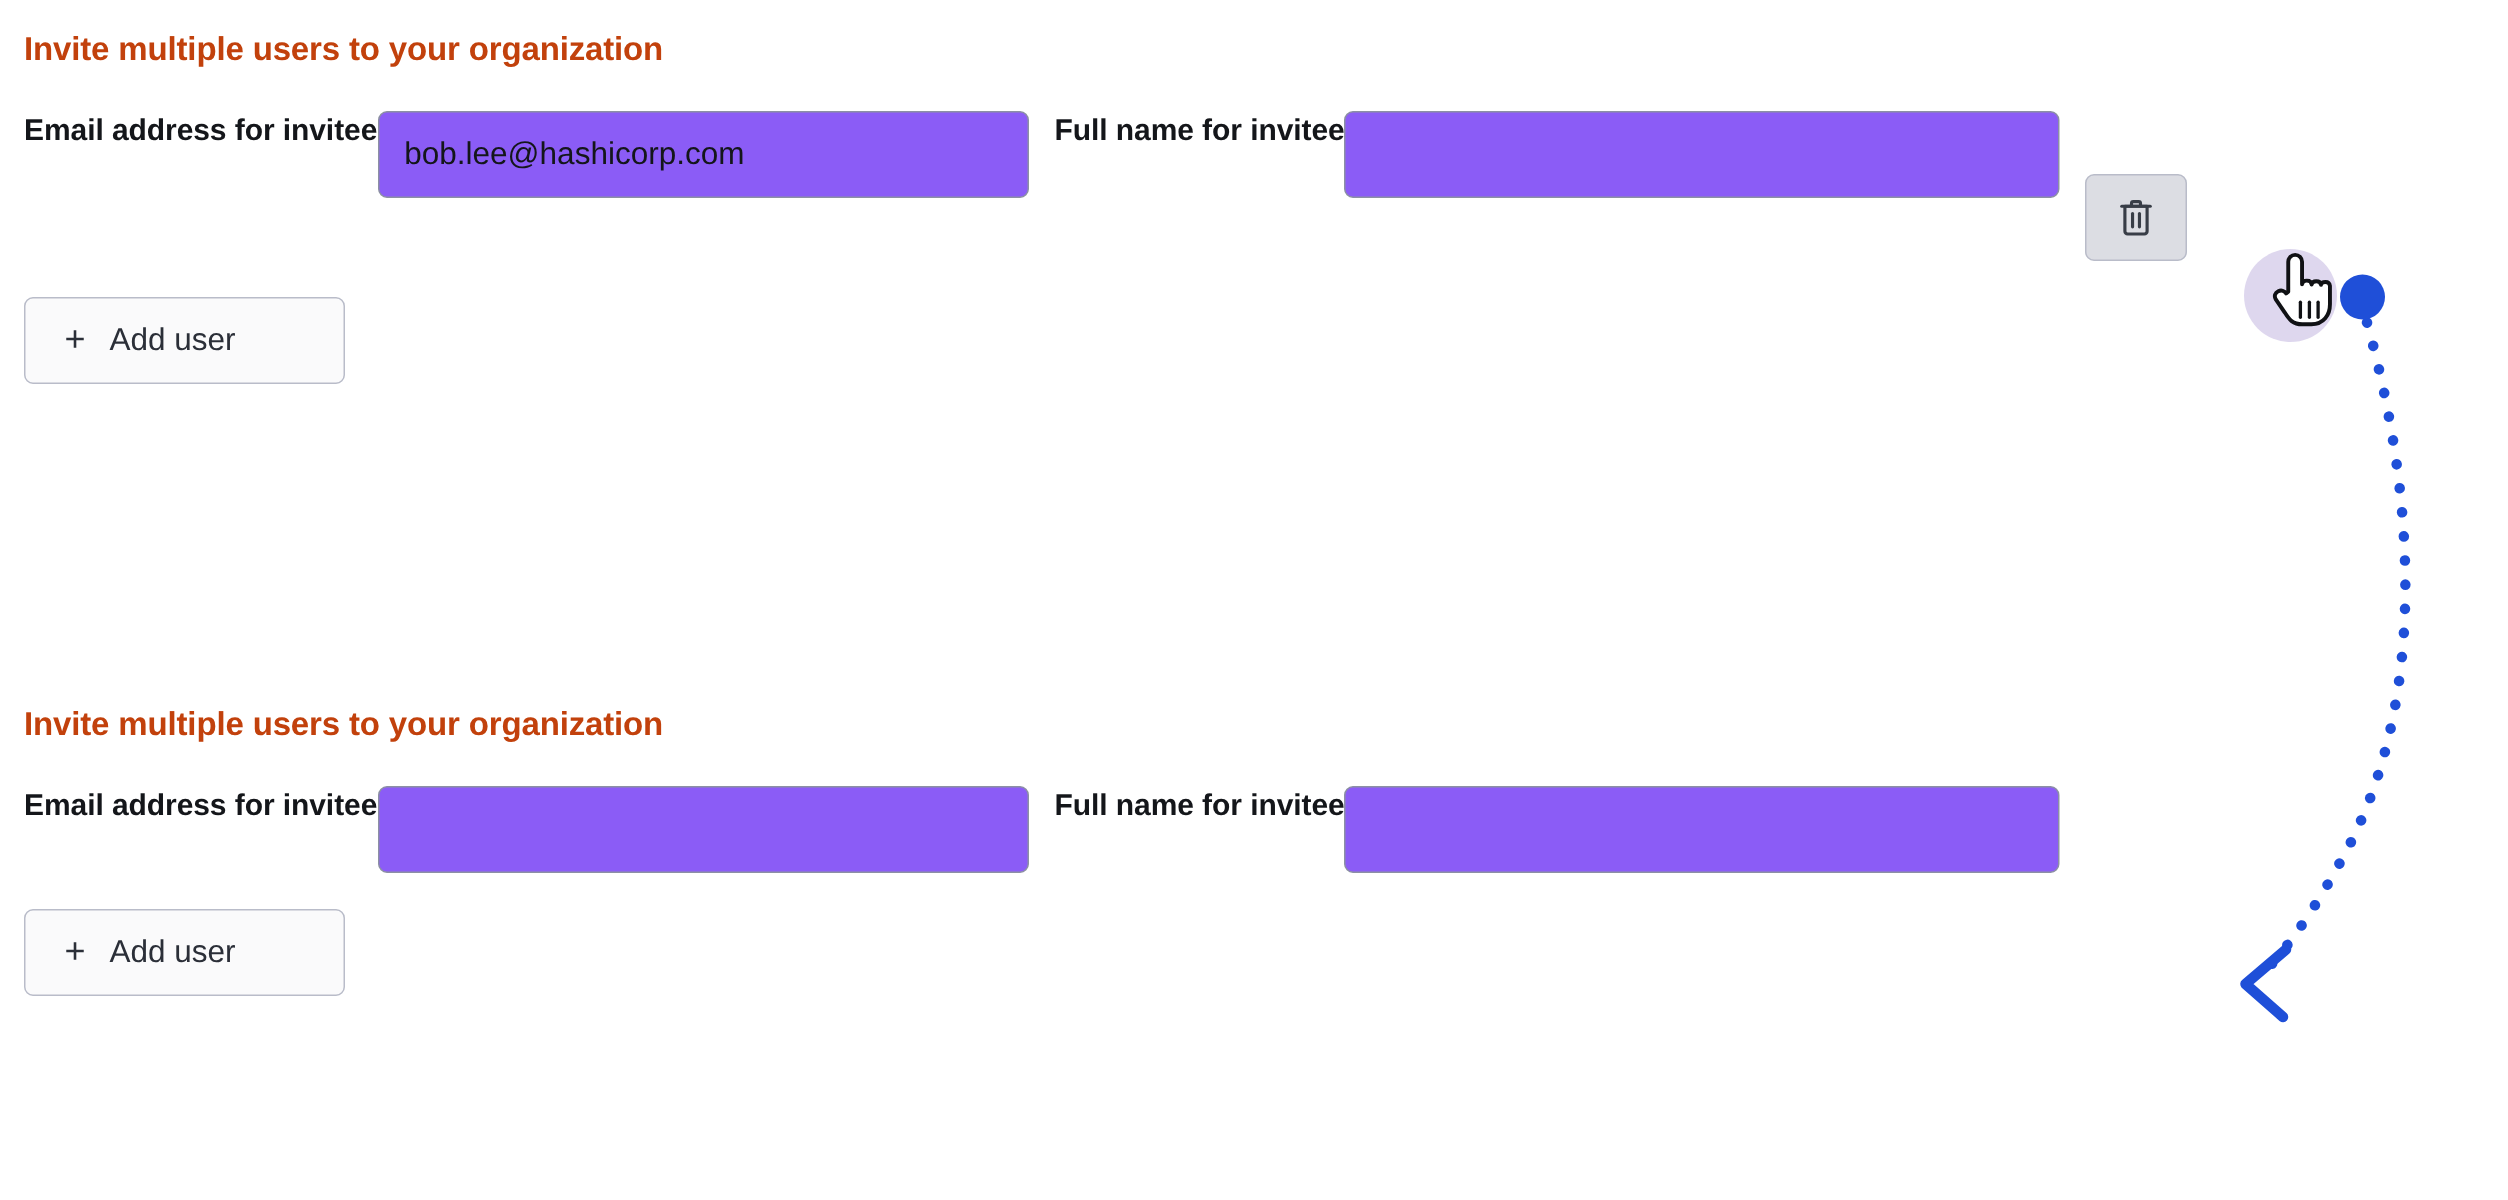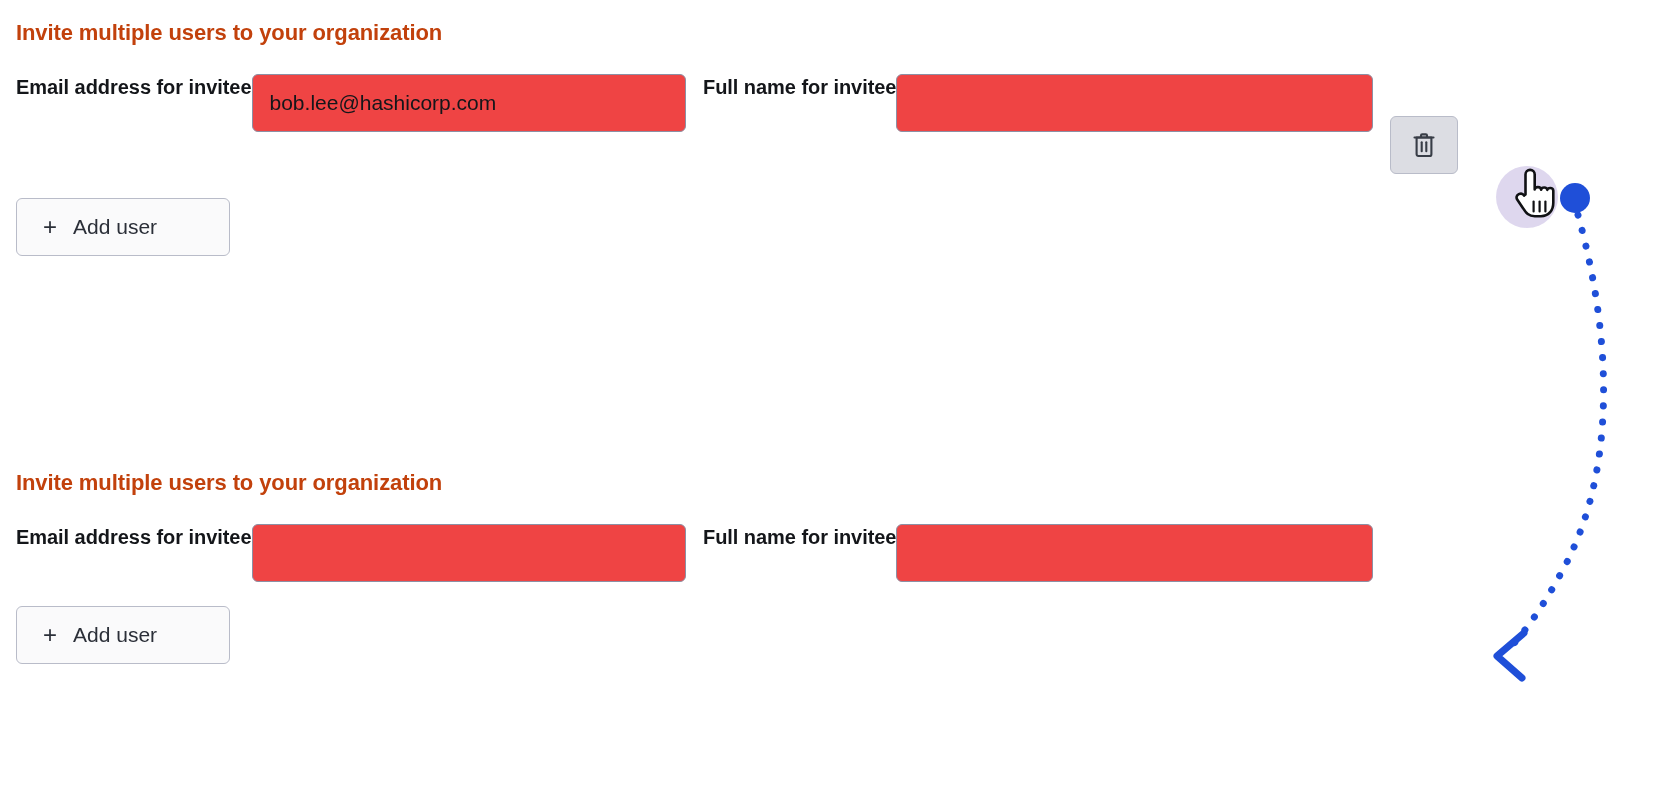--- a/index.html
+++ b/index.html
@@ -61,21 +61,21 @@
     margin-bottom: 16px;
     white-space: nowrap;
   }
 
   .text-input {
     box-sizing: border-box;
     width: 100%;
     height: 58px;
     border: 1px solid #8c90a4;
     border-radius: 6px;
-    background: #ef4444;
+    background: #8b5cf6;
     padding: 0 17px;
     font-family: "Liberation Sans", sans-serif;
     font-size: 21px;
     color: #14161a;
     outline: none;
   }
   .text-input::placeholder { color: #9aa0ae; }
 
   
   .delete-slot {

